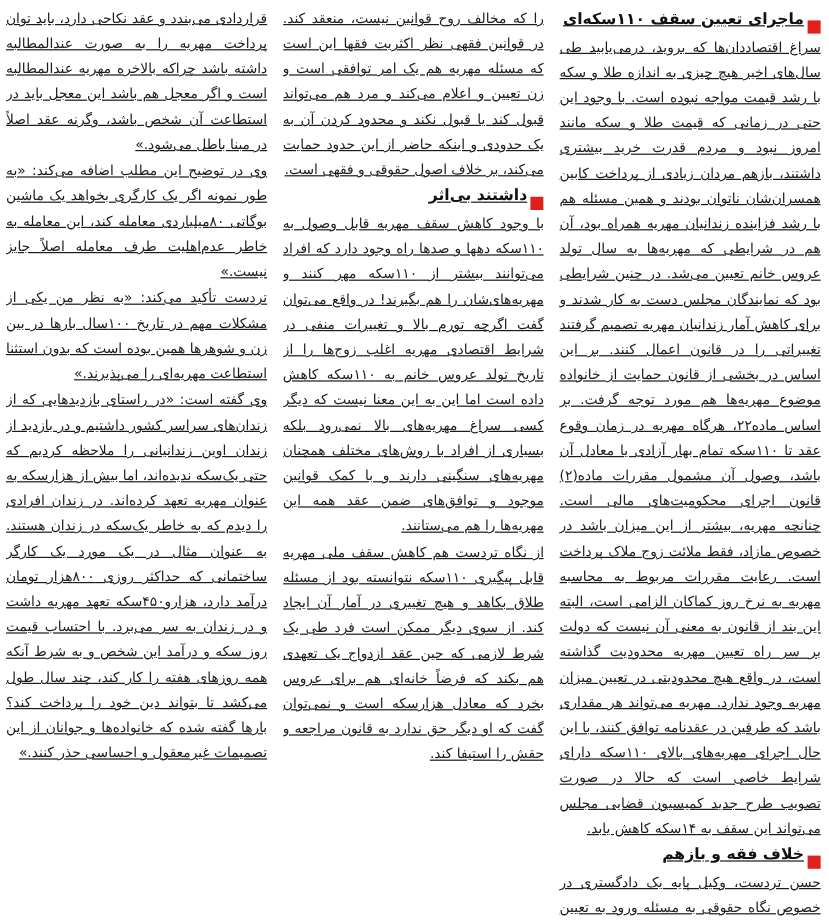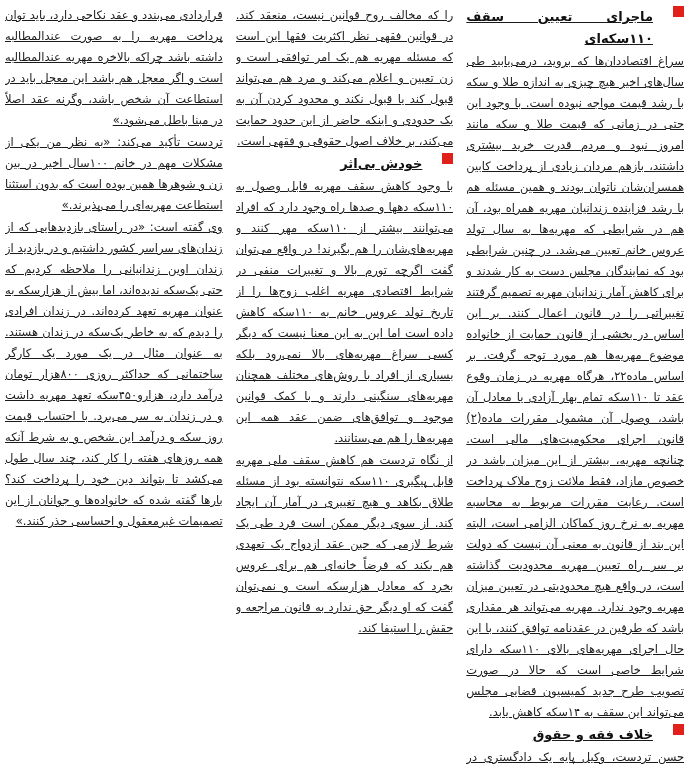--- a/index.html
+++ b/index.html
@@ -33,22 +33,22 @@
     line-height: 21px;
     color: #1b1b1b;
     letter-spacing: -0.2px;
     text-decoration: underline;
   }
   .column p {
     margin: 0 0 1px 0;
   }
   .section-heading {
     display: flex;
-    align-items: flex-start;
-    gap: 20px;
+    align-items: flex-end;
+    gap: 3px;
     font-weight: bold;
     font-size: 13px;
     line-height: 22px;
     color: #111111;
     margin: 1px 0 1px 0;
   }
   .section-heading .bullet {
     flex: 0 0 auto;
     width: 11px;
     height: 11px;
@@ -64,31 +64,32 @@
 
 <div class="page">
   <div class="column">
       <div class="section-heading">
         <span class="bullet"></span>
         <span class="heading-text">ماجرای تعیین سقف ۱۱۰سکه‌ای</span>
       </div>
       <p>سراغ اقتصاددان‌ها که بروید، درمی‌یابید طی سال‌های اخیر هیچ چیزی به اندازه طلا و سکه با رشد قیمت مواجه نبوده است. با وجود این حتی در زمانی که قیمت طلا و سکه مانند امروز نبود و مردم قدرت خرید بیشتری داشتند، بازهم مردان زیادی از پرداخت کابین همسران‌شان ناتوان بودند و همین مسئله هم با رشد فزاینده زندانیان مهریه همراه بود، آن هم در شرایطی که مهریه‌ها به سال تولد عروس خانم تعیین می‌شد. در چنین شرایطی بود که نمایندگان مجلس دست به کار شدند و برای کاهش آمار زندانیان مهریه تصمیم گرفتند تغییراتی را در قانون اعمال کنند. بر این اساس در بخشی از قانون حمایت از خانواده موضوع مهریه‌ها هم مورد توجه گرفت. بر اساس ماده۲۲، هرگاه مهریه در زمان وقوع عقد تا ۱۱۰سکه تمام بهار آزادی یا معادل آن باشد، وصول آن مشمول مقررات ماده(۲) قانون اجرای محکومیت‌های مالی است. چنانچه مهریه، بیشتر از این میزان باشد در خصوص مازاد، فقط ملائت زوج ملاک پرداخت است. رعایت مقررات مربوط به محاسبه مهریه به نرخ روز کماکان الزامی است، البته این بند از قانون به معنی آن نیست که دولت بر سر راه تعیین مهریه محدودیت گذاشته است، در واقع هیچ محدودیتی در تعیین میزان مهریه وجود ندارد. مهریه می‌تواند هر مقداری باشد که طرفین در عقدنامه توافق کنند، با این حال اجرای مهریه‌های بالای ۱۱۰سکه دارای شرایط خاصی است که حالا در صورت تصویب طرح جدید کمیسیون قضایی مجلس می‌تواند این سقف به ۱۴سکه کاهش یابد.</p>
       <div class="section-heading">
         <span class="bullet"></span>
-        <span class="heading-text">خلاف فقه و حقوق</span>
+        <span class="heading-text">خلاف فقه و بازهم</span>
       </div>
       <p>حسن تردست، وکیل پایه یک دادگستری در خصوص نگاه حقوقی به مسئله ورود به تعیین سقف برای مهریه به «جوان» می‌گوید: «از نگاه من این بر خلاف اصول حقوقی شهروندی است و بر اساس مبانی فکری-فقهی هر خانمی حق دارد خودش مهریه‌اش را تعیین کند و این امر توافقی است و نمی‌شود بر چیزی که در اختیار یک شهروند است، بخواهیم شرط و شروطی را تحمیل کنیم و برای آن حدود بگذاریم و بخواهیم تکلیف کنیم تا این شهروند از حقش کوتاه بیاید!»</p>
     </div>
   <div class="column">
       <p>را که مخالف روح قوانین نیست، منعقد کند. در قوانین فقهی نظر اکثریت فقها این است که مسئله مهریه هم یک امر توافقی است و زن تعیین و اعلام می‌کند و مرد هم می‌تواند قبول کند یا قبول نکند و محدود کردن آن به یک حدودی و اینکه حاضر از این حدود حمایت می‌کند، بر خلاف اصول حقوقی و فقهی است.</p>
       <div class="section-heading">
         <span class="bullet"></span>
-        <span class="heading-text">خودش بی‌اثر</span>
+        <span class="heading-text">داشتند بی‌اثر</span>
       </div>
       <p>با وجود کاهش سقف مهریه قابل وصول به ۱۱۰سکه دهها و صدها راه وجود دارد که افراد می‌توانند بیشتر از ۱۱۰سکه مهر کنند و مهریه‌های‌شان را هم بگیرند! در واقع می‌توان گفت اگرچه تورم بالا و تغییرات منفی در شرایط اقتصادی مهریه اغلب زوج‌ها را از تاریخ تولد عروس خانم به ۱۱۰سکه کاهش داده است اما این به این معنا نیست که دیگر کسی سراغ مهریه‌های بالا نمی‌رود بلکه بسیاری از افراد با روش‌های مختلف همچنان مهریه‌های سنگینی دارند و با کمک قوانین موجود و توافق‌های ضمن عقد همه این مهریه‌ها را هم می‌ستانند.</p>
       <p>از نگاه تردست هم کاهش سقف ملی مهریه قابل پیگیری ۱۱۰سکه نتوانسته بود از مسئله طلاق بکاهد و هیچ تغییری در آمار آن ایجاد کند. از سوی دیگر ممکن است فرد طی یک شرط لازمی که حین عقد ازدواج یک تعهدی هم بکند که فرضاً خانه‌ای هم برای عروس بخرد که معادل هزارسکه است و نمی‌توان گفت که او دیگر حق ندارد به قانون مراجعه و حقش را استیفا کند.</p>
     </div>
   <div class="column">
       <p>قراردادی می‌بندد و عقد نکاحی دارد، باید توان پرداخت مهریه را به صورت عندالمطالبه داشته باشد چراکه بالاخره مهریه عندالمطالبه است و اگر معجل هم باشد این معجل باید در استطاعت آن شخص باشد، وگرنه عقد اصلاً در مبنا باطل می‌شود.»</p>
-      <p>تردست تأکید می‌کند: «به نظر من یکی از مشکلات مهم در خانم ۱۰۰سال اخیر در بین زن و شوهرها همین بوده است که بدون استثنا استطاعت مهریه‌ای را می‌پذیرند.»</p>
+      <p>وی در توضیح این مطلب اضافه می‌کند: «به طور نمونه اگر یک کارگری بخواهد یک ماشین بوگاتی ۸۰میلیاردی معامله کند، این معامله به خاطر عدم‌اهلیت طرف معامله اصلاً جایز نیست.»</p>
+      <p>تردست تأکید می‌کند: «به نظر من یکی از مشکلات مهم در تاریخ ۱۰۰سال بارها در بین زن و شوهرها همین بوده است که بدون استثنا استطاعت مهریه‌ای را می‌پذیرند.»</p>
       <p>وی گفته است: «در راستای بازدیدهایی که از زندان‌های سراسر کشور داشتیم و در بازدید از زندان اوین زندانیانی را ملاحظه کردیم که حتی یک‌سکه ندیده‌اند، اما بیش از هزارسکه به عنوان مهریه تعهد کرده‌اند. در زندان افرادی را دیدم که به خاطر یک‌سکه در زندان هستند. به عنوان مثال در یک مورد یک کارگر ساختمانی که حداکثر روزی ۸۰۰هزار تومان درآمد دارد، هزارو۴۵۰سکه تعهد مهریه داشت و در زندان به سر می‌برد. با احتساب قیمت روز سکه و درآمد این شخص و به شرط آنکه همه روزهای هفته را کار کند، چند سال طول می‌کشد تا بتواند دین خود را پرداخت کند؟ بارها گفته شده که خانواده‌ها و جوانان از این تصمیمات غیرمعقول و احساسی حذر کنند.»</p>
     </div>
 </div>
 
 </body></html>

